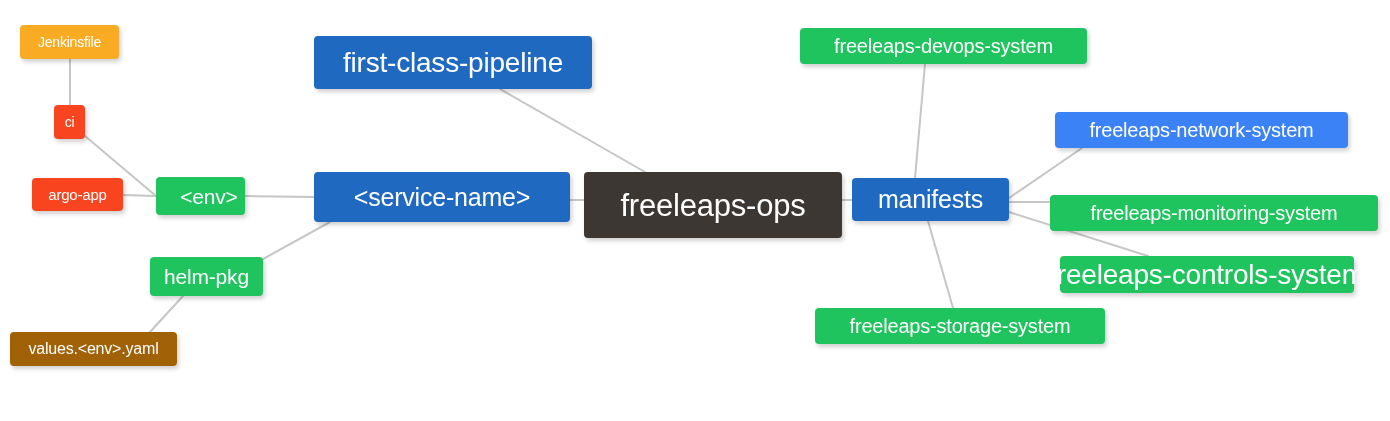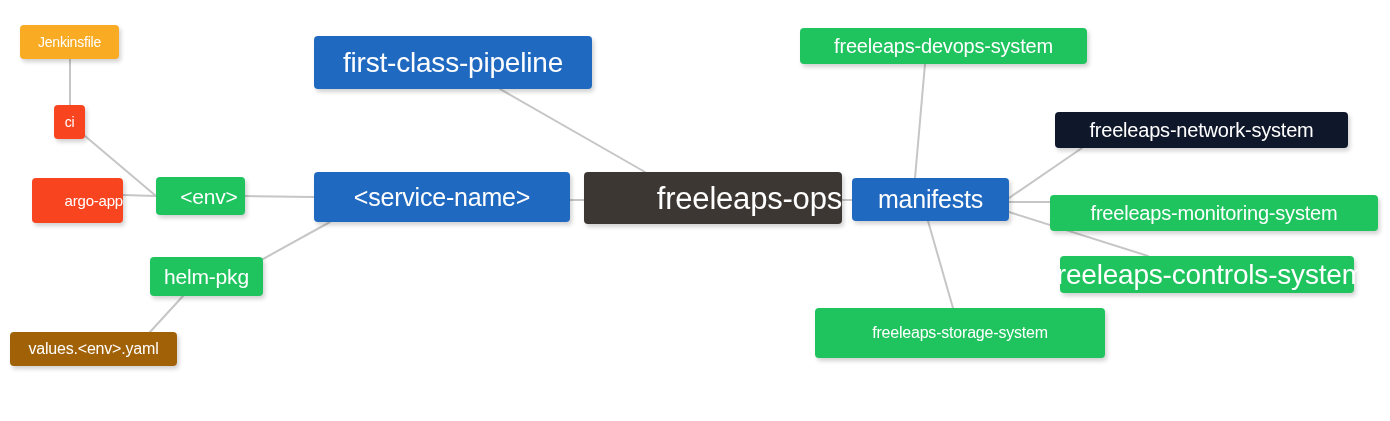--- a/index.html
+++ b/index.html
@@ -67,53 +67,53 @@
       <line class="edge" x1="1009" y1="212" x2="1148" y2="256" stroke="#c6c6c6"></line>
       <line class="edge" x1="928" y1="221" x2="953" y2="308" stroke="#c6c6c6"></line>
     </svg>
   <div id="node-layer">
       <div class="node" style="left: 20px; top: 25px; width: 99px; height: 34px; background: rgb(249, 171, 35); font-size: 14px;">
         <span>Jenkinsfile</span>
       </div>
       <div class="node" style="left: 54px; top: 105px; width: 31px; height: 34px; background: rgb(249, 69, 31); font-size: 14px;">
         <span>ci</span>
       </div>
-      <div class="node" style="left: 32px; top: 178px; width: 91px; height: 45px; background: rgb(249, 69, 31); font-size: 15px; justify-content: flex-end;">
+      <div class="node" style="left: 32px; top: 178px; width: 91px; height: 33px; background: rgb(249, 69, 31); font-size: 15px;">
         <span>argo-app</span>
       </div>
       <div class="node" style="left: 156px; top: 177px; width: 89px; height: 38px; background: rgb(31, 196, 94); font-size: 21px; padding-left: 17px;">
         <span>&lt;env&gt;</span>
       </div>
       <div class="node" style="left: 150px; top: 257px; width: 113px; height: 39px; background: rgb(31, 196, 94); font-size: 21px;">
         <span>helm-pkg</span>
       </div>
       <div class="node" style="left: 10px; top: 332px; width: 167px; height: 34px; background: #a16207; font-size: 16px;">
         <span>values.&lt;env&gt;.yaml</span>
       </div>
       <div class="node" style="left: 314px; top: 36px; width: 278px; height: 53px; background: rgb(32, 105, 192); font-size: 28px; align-items: center;">
         <span>first-class-pipeline</span>
       </div>
       <div class="node" style="left: 314px; top: 172px; width: 256px; height: 50px; background: rgb(32, 105, 192); font-size: 25px;">
         <span>&lt;service-name&gt;</span>
       </div>
-      <div class="node" style="left: 584px; top: 172px; width: 258px; height: 52px; background: rgb(60, 55, 51); font-size: 31px; justify-content: flex-end;">
+      <div class="node" style="left: 584px; top: 172px; width: 258px; height: 66px; background: rgb(60, 55, 51); font-size: 31px;">
         <span>freeleaps-ops</span>
       </div>
       <div class="node" style="left: 852px; top: 178px; width: 157px; height: 43px; background: rgb(32, 105, 192); font-size: 25px;">
         <span>manifests</span>
       </div>
       <div class="node" style="left: 800px; top: 28px; width: 287px; height: 36px; background: rgb(31, 196, 94); font-size: 20px;">
         <span>freeleaps-devops-system</span>
       </div>
-      <div class="node" style="left: 1055px; top: 112px; width: 293px; height: 36px; background: #0f172a; font-size: 20px;">
+      <div class="node" style="left: 1055px; top: 112px; width: 293px; height: 36px; background: #3b82f6; font-size: 20px;">
         <span>freeleaps-network-system</span>
       </div>
       <div class="node" style="left: 1050px; top: 195px; width: 328px; height: 36px; background: rgb(31, 196, 94); font-size: 20px;">
         <span>freeleaps-monitoring-system</span>
       </div>
       <div class="node" style="left: 1060px; top: 256px; width: 294px; height: 37px; background: rgb(31, 196, 94); font-size: 28px;">
         <span>freeleaps-controls-system</span>
       </div>
-      <div class="node" style="left: 815px; top: 308px; width: 290px; height: 50px; background: rgb(31, 196, 94); font-size: 16px; align-items: center;">
+      <div class="node" style="left: 815px; top: 308px; width: 290px; height: 36px; background: rgb(31, 196, 94); font-size: 20px; align-items: center;">
         <span>freeleaps-storage-system</span>
       </div>
     </div>
 </div>
 
 </body></html>

